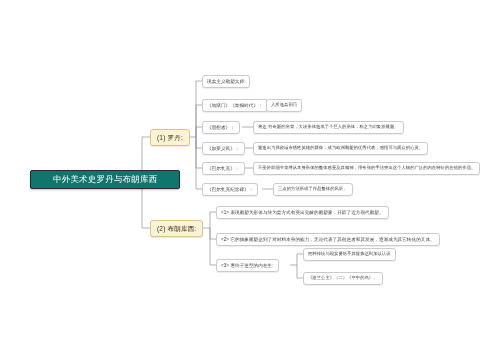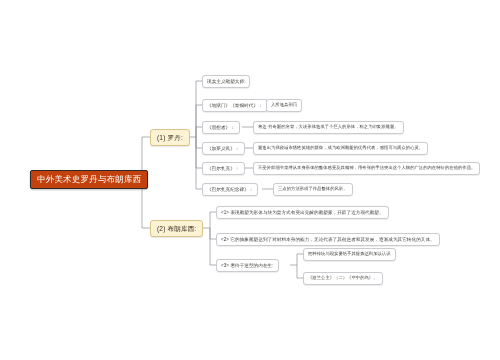--- a/index.html
+++ b/index.html
@@ -29,26 +29,26 @@
   }
   .node {
     position: absolute;
     box-sizing: border-box;
     display: flex;
     align-items: center;
     white-space: nowrap;
     line-height: 1.1;
   }
   .node-root {
-    background: #c2410c;
+    background: #0f766e;
     color: #ffffff;
     border: 1px solid #2a2a2a;
     border-radius: 2px;
     font-size: 8.5px;
-    padding: 4px 6px;
+    padding: 4px 22px;
     letter-spacing: 0.2px;
     box-shadow: 0 1px 2px rgba(0,0,0,0.25);
     align-items: center;
   }
   .node-branch {
     background: #fcf2d4;
     color: #3a3226;
     border: 1px solid #d9c48a;
     border-radius: 3px;
     font-size: 6.5px;

